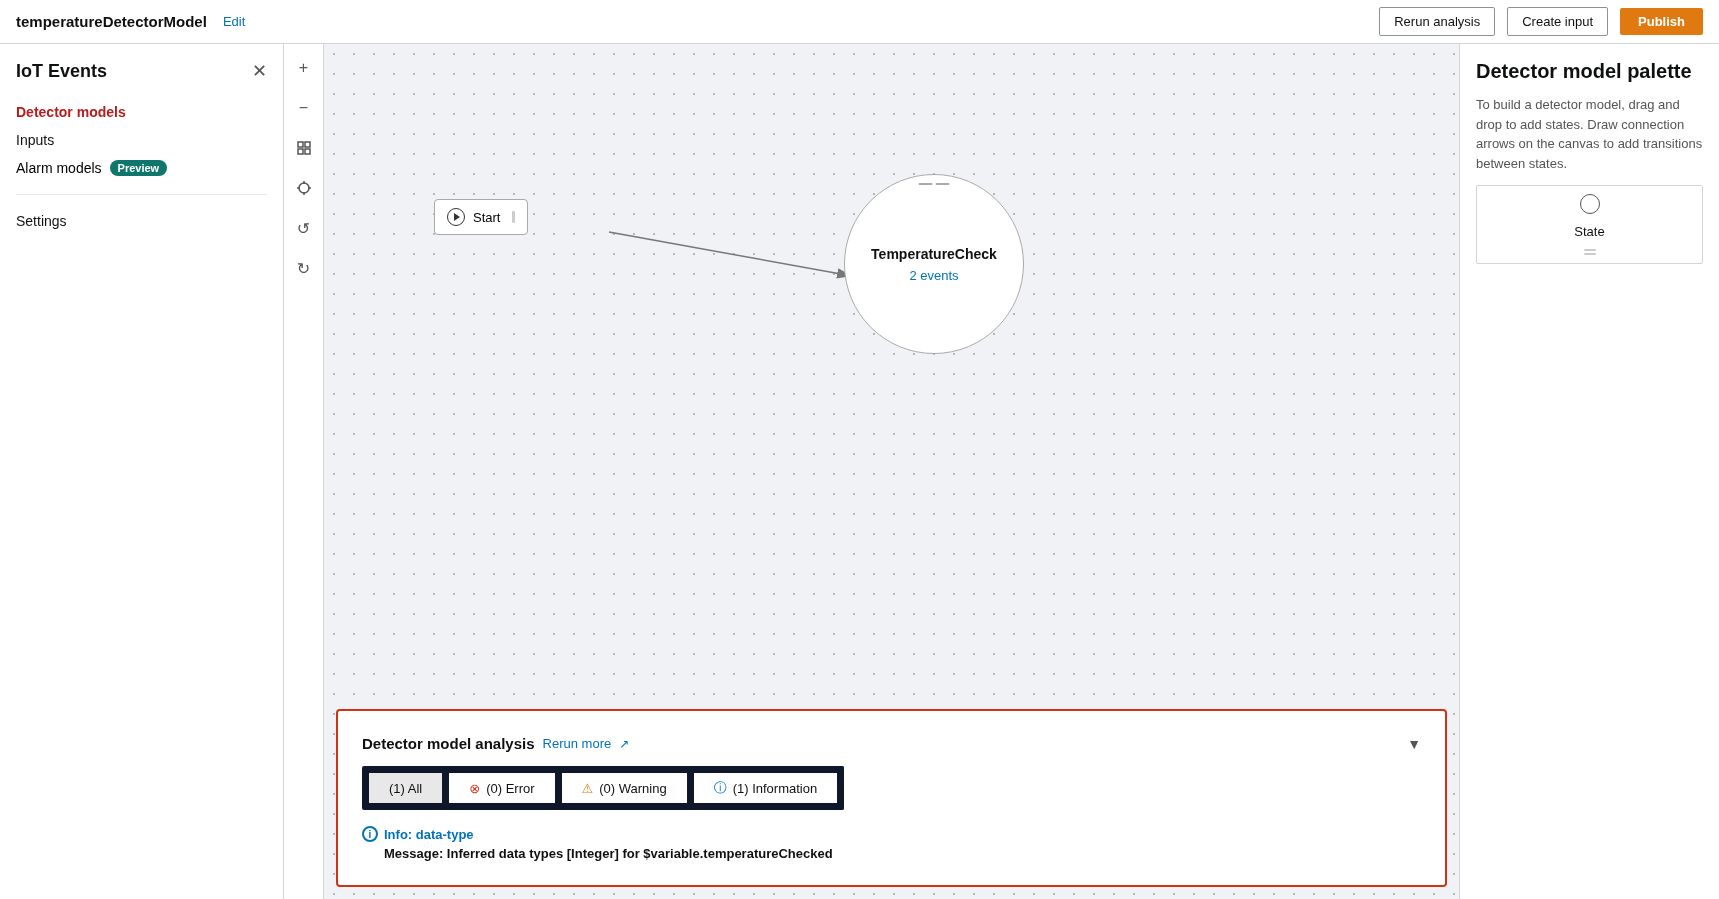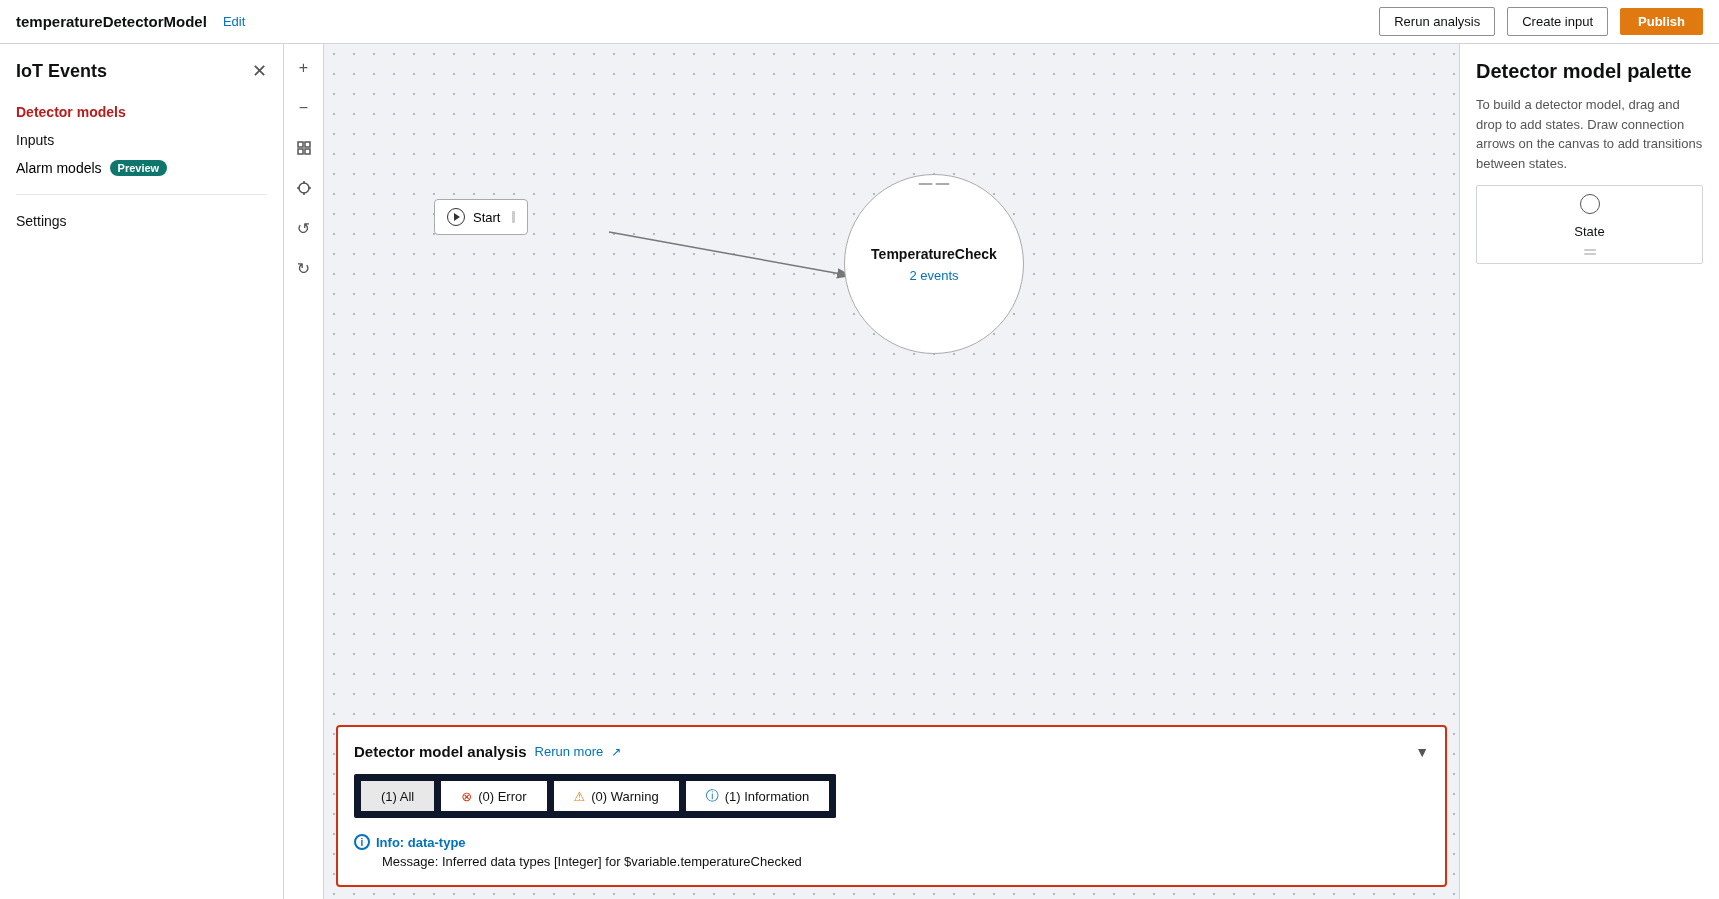--- a/index.html
+++ b/index.html
@@ -114,21 +114,21 @@
     .state-node-events { font-size: 13px; color: #0073bb; cursor: pointer; }
     .state-node-handle {
       position: absolute; top: 8px; left: 50%; transform: translateX(-50%);
       display: flex; gap: 3px;
     }
     .handle-line { width: 14px; height: 2px; background: #aaa; border-radius: 1px; }
 
     
     .analysis-panel {
       border: 2px solid #d13212; border-radius: 4px; margin: 0 12px 12px 12px;
-      background: #fff; padding: 16px;
+      background: #fff; padding: 24px;
     }
     .analysis-header {
       display: flex; align-items: center; justify-content: space-between; margin-bottom: 14px;
     }
     .analysis-title-row { display: flex; align-items: center; gap: 8px; }
     .analysis-title { font-size: 15px; font-weight: 700; color: #0f1111; }
     .analysis-learn-more { color: #0073bb; font-size: 13px; cursor: pointer; }
     .external-icon { font-size: 12px; color: #0073bb; }
     .analysis-chevron { color: #555; font-size: 14px; cursor: pointer; }
 
@@ -139,21 +139,21 @@
     }
     .filter-btn:first-child { border-radius: 2px 0 0 2px; background: #e8e8e8; }
     .filter-btn:not(:first-child) { border-left: none; }
     .filter-btn:last-child { border-radius: 0 2px 2px 0; }
     .filter-error { color: #d13212; }
     .filter-warning { color: #e07a10; }
     .filter-info { color: #0073bb; }
 
     .analysis-item { display: flex; flex-direction: column; gap: 4px; }
     .analysis-item-title { display: flex; align-items: center; gap: 6px; color: #0073bb; font-size: 13px; font-weight: 600; }
-    .analysis-item-msg { font-size: 13px; color: #0f1111; margin-left: 28px; }
+    .analysis-item-msg { font-size: 13px; color: #0f1111; margin-left: 22px; font-weight: bold; }
     .info-circle {
       width: 16px; height: 16px; border: 2px solid #0073bb; border-radius: 50%;
       display: flex; align-items: center; justify-content: center;
       font-size: 10px; font-weight: 700; color: #0073bb; flex-shrink: 0;
     }
 
     
     .palette-panel {
       width: 260px; border-left: 1px solid #d1d5db; background: #fff;
       flex-shrink: 0; padding: 16px; display: flex; flex-direction: column; gap: 12px;

